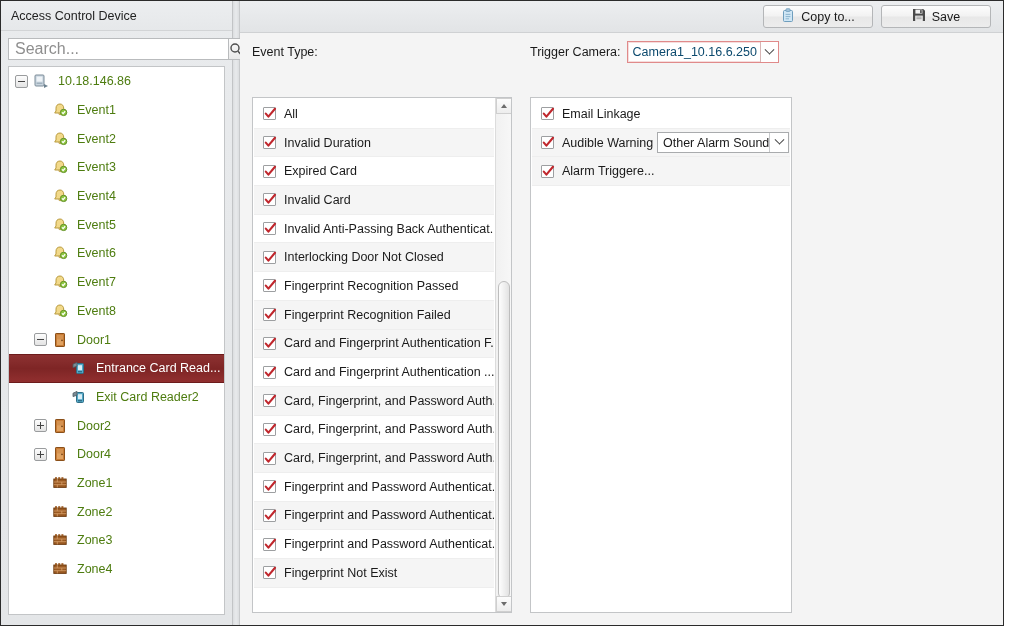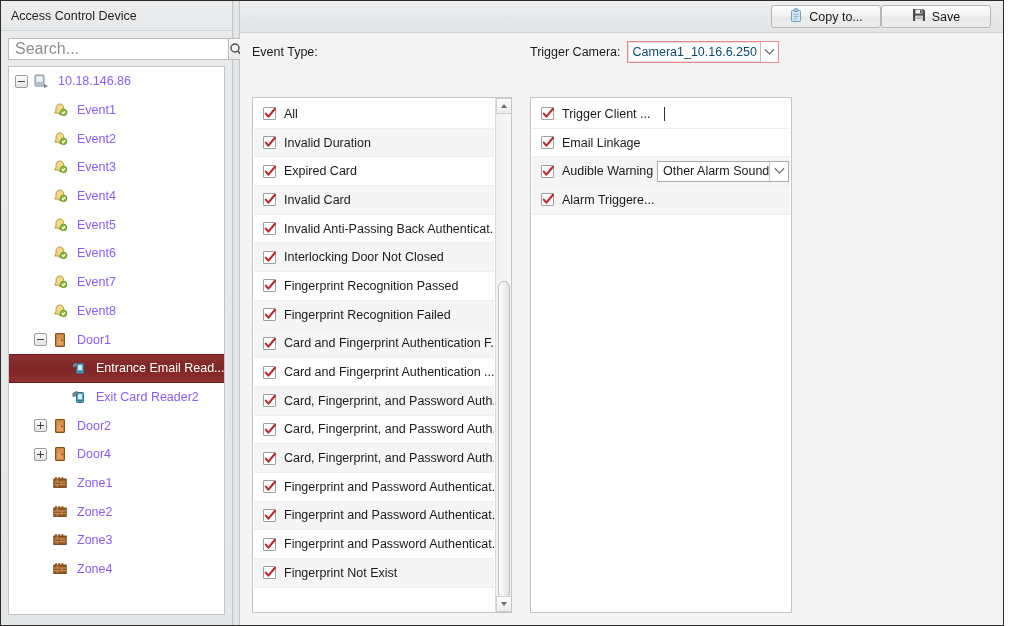--- a/index.html
+++ b/index.html
@@ -75,21 +75,21 @@
     overflow: hidden;
     position: relative;
   }
   .tree-node {
     height: 28.7px;
     display: flex;
     align-items: center;
     padding-left: 6px;
     white-space: nowrap;
     font-size: 12.5px;
-    color: #8b5cf6;
+    color: #4d7c0f;
     cursor: default;
   }
   .tree-node.selected {
     background: linear-gradient(to bottom, #8d3232 0%, #7e2525 50%, #912f2f 100%);
     color: #fff;
     border-top: 1px solid #6d1c1c;
     border-bottom: 1px solid #6d1c1c;
   }
   .expander {
     width: 13px; height: 13px;
@@ -133,20 +133,21 @@
   }
   #toolbar {
     height: 32px;
     flex: 0 0 32px;
     background: linear-gradient(to bottom,#eceef0 0%, #e2e4e6 100%);
     border-bottom: 1px solid #cfd1d3;
     display: flex;
     align-items: center;
     justify-content: flex-end;
     padding-right: 12px;
+    gap: 8px;
   }
   .tbtn {
     height: 23px;
     min-width: 110px;
     padding: 0 12px;
     border: 1px solid #b4b6b8;
     border-radius: 3px;
     background: linear-gradient(to bottom,#fdfdfd 0%, #f2f2f2 48%, #e8e8e8 52%, #ededed 100%);
     display: flex; align-items: center; justify-content: center;
     gap: 6px;
@@ -439,21 +440,21 @@
           </div>
           <div class="tree-node selected">
             <span class="ind" style="width: 38px;"></span>
             <span style="width: 18px; flex: 0 0 18px;"></span>
             <span class="ico"><svg width="16" height="16" viewBox="0 0 16 16">
                 <rect x="5.5" y="3.5" width="7" height="10" rx="1" fill="#53a8c8" stroke="#2f6e86" stroke-width="1"></rect>
                 <rect x="7" y="5.2" width="4" height="5" fill="#d9eef6"></rect>
                 <rect x="7" y="11" width="4" height="1.3" fill="#2f6e86"></rect>
                 <path d="M2 4.2 l4 -1.8 v3.8 l-4 1.4 z" fill="#7b8b95" stroke="#4d5a62" stroke-width="0.8"></path>
               </svg></span>
-            <span class="tl">Entrance Email Read...</span>
+            <span class="tl">Entrance Card Read...</span>
           </div>
           <div class="tree-node">
             <span class="ind" style="width: 38px;"></span>
             <span style="width: 18px; flex: 0 0 18px;"></span>
             <span class="ico"><svg width="16" height="16" viewBox="0 0 16 16">
                 <rect x="5.5" y="3.5" width="7" height="10" rx="1" fill="#53a8c8" stroke="#2f6e86" stroke-width="1"></rect>
                 <rect x="7" y="5.2" width="4" height="5" fill="#d9eef6"></rect>
                 <rect x="7" y="11" width="4" height="1.3" fill="#2f6e86"></rect>
                 <path d="M2 4.2 l4 -1.8 v3.8 l-4 1.4 z" fill="#7b8b95" stroke="#4d5a62" stroke-width="0.8"></path>
               </svg></span>
@@ -747,29 +748,20 @@
           </div>
         </div>
         <div class="listbox">
           <div class="listinner" id="linkage-rows">
               <div class="lrow odd">
                 <span class="cb">
                   <svg width="13" height="13" viewBox="0 0 13 13">
                     <path d="M1.8 6.6 L4.4 9.6 L11 1.8" fill="none" stroke="#c0272d" stroke-width="2.1" stroke-linecap="round" stroke-linejoin="round"></path>
                   </svg>
                 </span>
-                <span>Trigger Client ...</span>
-                <span class="caret"></span>
-              </div>
-              <div class="lrow odd">
-                <span class="cb">
-                  <svg width="13" height="13" viewBox="0 0 13 13">
-                    <path d="M1.8 6.6 L4.4 9.6 L11 1.8" fill="none" stroke="#c0272d" stroke-width="2.1" stroke-linecap="round" stroke-linejoin="round"></path>
-                  </svg>
-                </span>
                 <span>Email Linkage</span>
               </div>
               <div class="lrow even">
                 <span class="cb">
                   <svg width="13" height="13" viewBox="0 0 13 13">
                     <path d="M1.8 6.6 L4.4 9.6 L11 1.8" fill="none" stroke="#c0272d" stroke-width="2.1" stroke-linecap="round" stroke-linejoin="round"></path>
                   </svg>
                 </span>
                 <span>Audible Warning</span>
                 <span class="alarm-select">

